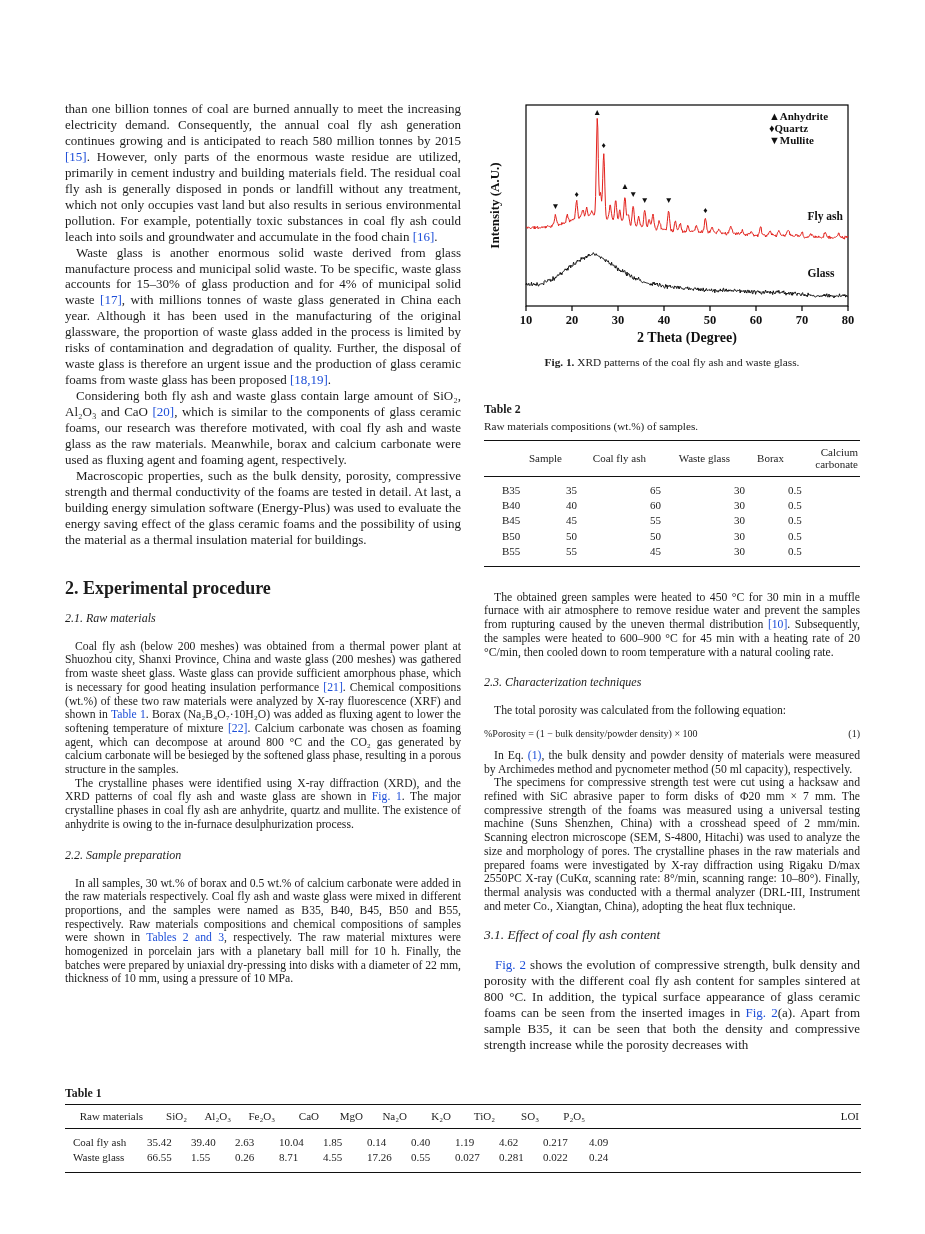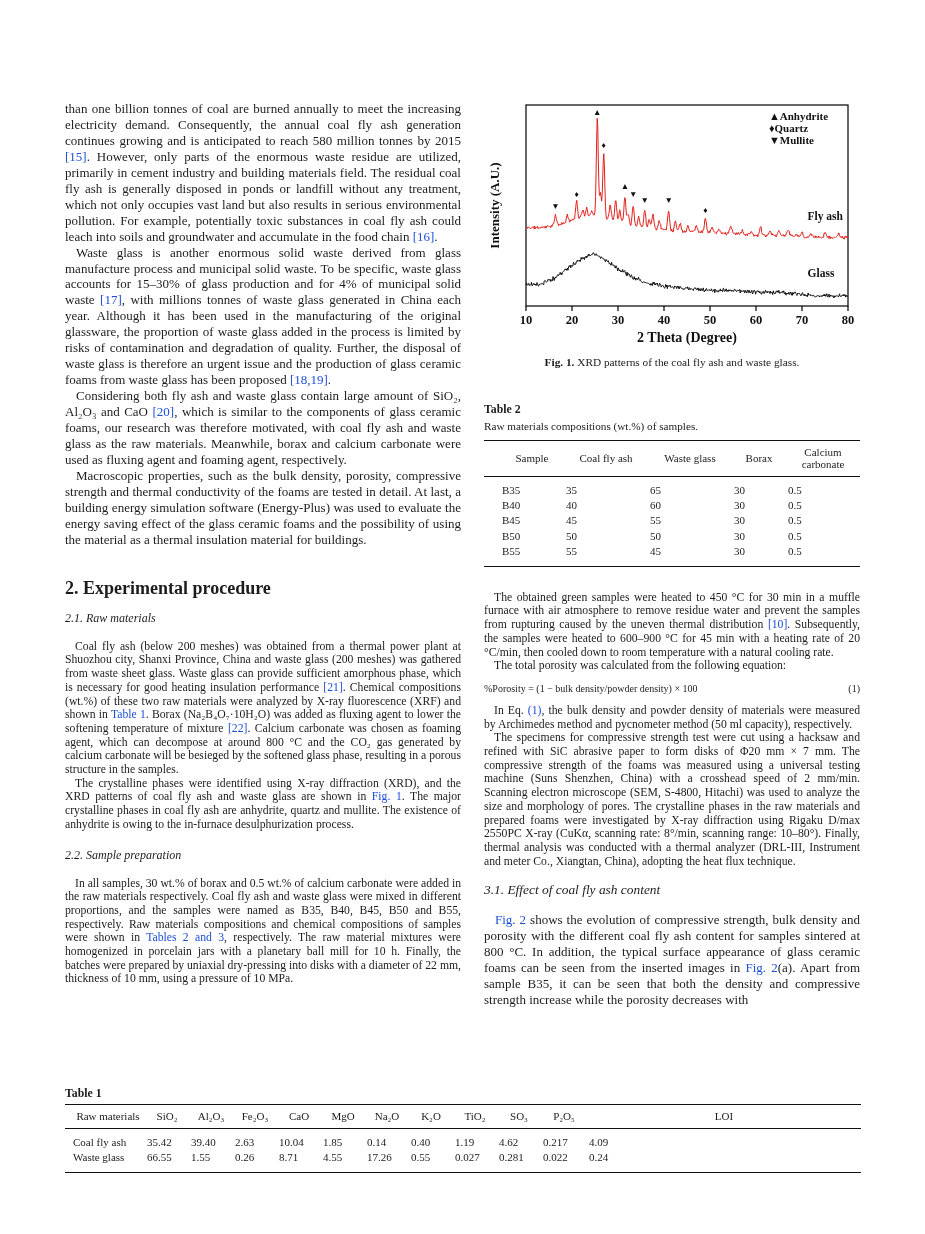--- a/index.html
+++ b/index.html
@@ -20,21 +20,21 @@
   .h3-lg{font-size:13.4px;font-style:italic;margin:14px 0 14px 0;font-weight:normal;font-family:Liberation Serif, serif;}
   .cite{color:#1d4ed8;}
   .figure{margin:0;}
   .fig-caption{text-align:center;font-size:11.3px;margin-top:10px;color:#1c1c1c;}
   .fig-caption b{font-weight:bold;}
   .tbl-label{font-size:11.8px;font-weight:bold;margin:0 0 3px 0;}
   .tbl-caption{font-size:11.2px;margin:0 0 8px 0;color:#222;}
   table.paper-table{border-collapse:collapse;width:100%;table-layout:fixed;
       font-size:11px;border-top:1.3px solid #111;border-bottom:1.3px solid #111;}
   table.paper-table thead tr{border-bottom:1px solid #111;}
-  table.paper-table th{font-weight:normal;text-align:center;padding:5px 2px 6px 2px;}
+  table.paper-table th{font-weight:normal;text-align:right;padding:5px 2px 6px 2px;}
   table.paper-table td{text-align:left;padding:1.6px 2px;}
   table.paper-table tbody tr:first-child td{padding-top:7px;}
   table.paper-table tbody tr:last-child td{padding-bottom:9px;}
   .firstcol-pad th:first-child,.firstcol-pad td:first-child{padding-left:18px;}
   .firstcol-pad2 th:first-child,.firstcol-pad2 td:first-child{padding-left:8px;}
   .mt24{margin-top:24px;} .mt16{margin-top:16px;} .mt34{margin-top:34px;}
   .equation{display:flex;align-items:baseline;font-size:10px;margin:10px 0 10px 0;}
   .eq-body{flex:1;text-indent:0;}
   .eq-num{margin-left:8px;}
   .fig1-svg{display:block;font-family:"Liberation Serif","DejaVu Serif",serif;}
@@ -157,20 +157,21 @@
               <td>55</td>
               <td>45</td>
               <td>30</td>
               <td>0.5</td>
             </tr>
           </tbody>
       </table>
     </div>
 
     <p class="p-sm mt24"><span>The obtained green samples were heated to 450 °C for 30 min in a muffle furnace with air atmosphere to remove residue water and prevent the samples from rupturing caused by the uneven thermal distribution </span><span class="cite">[10]</span><span>. Subsequently, the samples were heated to 600–900 °C for 45 min with a heating rate of 20 °C/min, then cooled down to room temperature with a natural cooling rate.</span></p>
+    <h3 class="h3-sm mt16">2.3. Characterization techniques</h3>
     <p class="p-sm"><span>The total porosity was calculated from the following equation:</span></p>
     <div class="equation">
       <span class="eq-body">%Porosity = (1 − bulk density/powder density) × 100</span>
       <span class="eq-num">(1)</span>
     </div>
     <p class="p-sm"><span>In Eq. </span><span class="cite">(1)</span><span>, the bulk density and powder density of materials were measured by Archimedes method and pycnometer method (50 ml capacity), respectively.</span></p>
     <p class="p-sm"><span>The specimens for compressive strength test were cut using a hacksaw and refined with SiC abrasive paper to form disks of Φ20 mm × 7 mm. The compressive strength of the foams was measured using a universal testing machine (Suns Shenzhen, China) with a crosshead speed of 2 mm/min. Scanning electron microscope (SEM, S-4800, Hitachi) was used to analyze the size and morphology of pores. The crystalline phases in the raw materials and prepared foams were investigated by X-ray diffraction using Rigaku D/max 2550PC X-ray (CuKα, scanning rate: 8°/min, scanning range: 10–80°). Finally, thermal analysis was conducted with a thermal analyzer (DRL-III, Instrument and meter Co., Xiangtan, China), adopting the heat flux technique.</span></p>
     <h3 class="h3-lg">3.1. Effect of coal fly ash content</h3>
     <p class="p"><span class="cite">Fig. 2</span><span> shows the evolution of compressive strength, bulk density and porosity with the different coal fly ash content for samples sintered at 800 °C. In addition, the typical surface appearance of glass ceramic foams can be seen from the inserted images in </span><span class="cite">Fig. 2</span><span>(a). Apart from sample B35, it can be seen that both the density and compressive strength increase while the porosity decreases with</span></p>
   </div>

